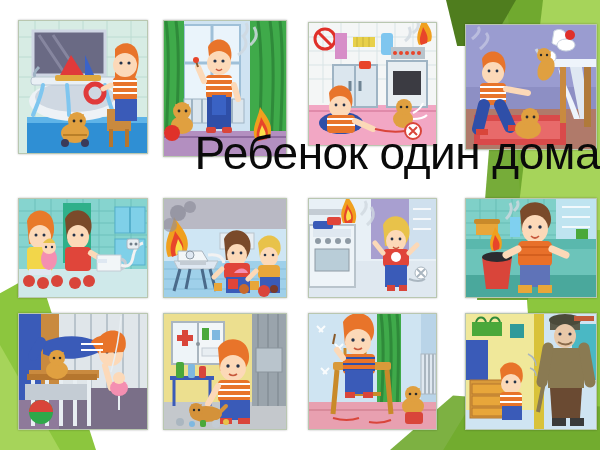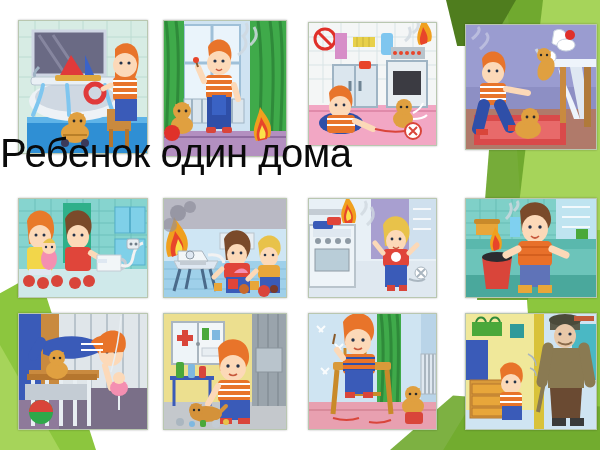--- a/index.html
+++ b/index.html
@@ -59,23 +59,23 @@
   
   .card{position:absolute;z-index:3;background:#fff;
         border:1px solid #b9c7b0;box-shadow:0 0 2px rgba(0,0,0,.28);
         overflow:hidden;}
   .card svg{display:block;width:100%;height:100%;}
 
   
   #page-title{
     position:absolute;z-index:6;
     left:0;width:600px;top:126px;
-    text-align:left;
+    text-align:right;
     font-family:"Liberation Sans", sans-serif;
-    font-size:40px;line-height:54px;
+    font-size:46px;line-height:54px;
     font-weight:400;color:#0a0a0a;
     letter-spacing:-0.5px;
     white-space:nowrap;
   }
 </style>
 </head>
 <body>
 
 <div id="slide">
 

